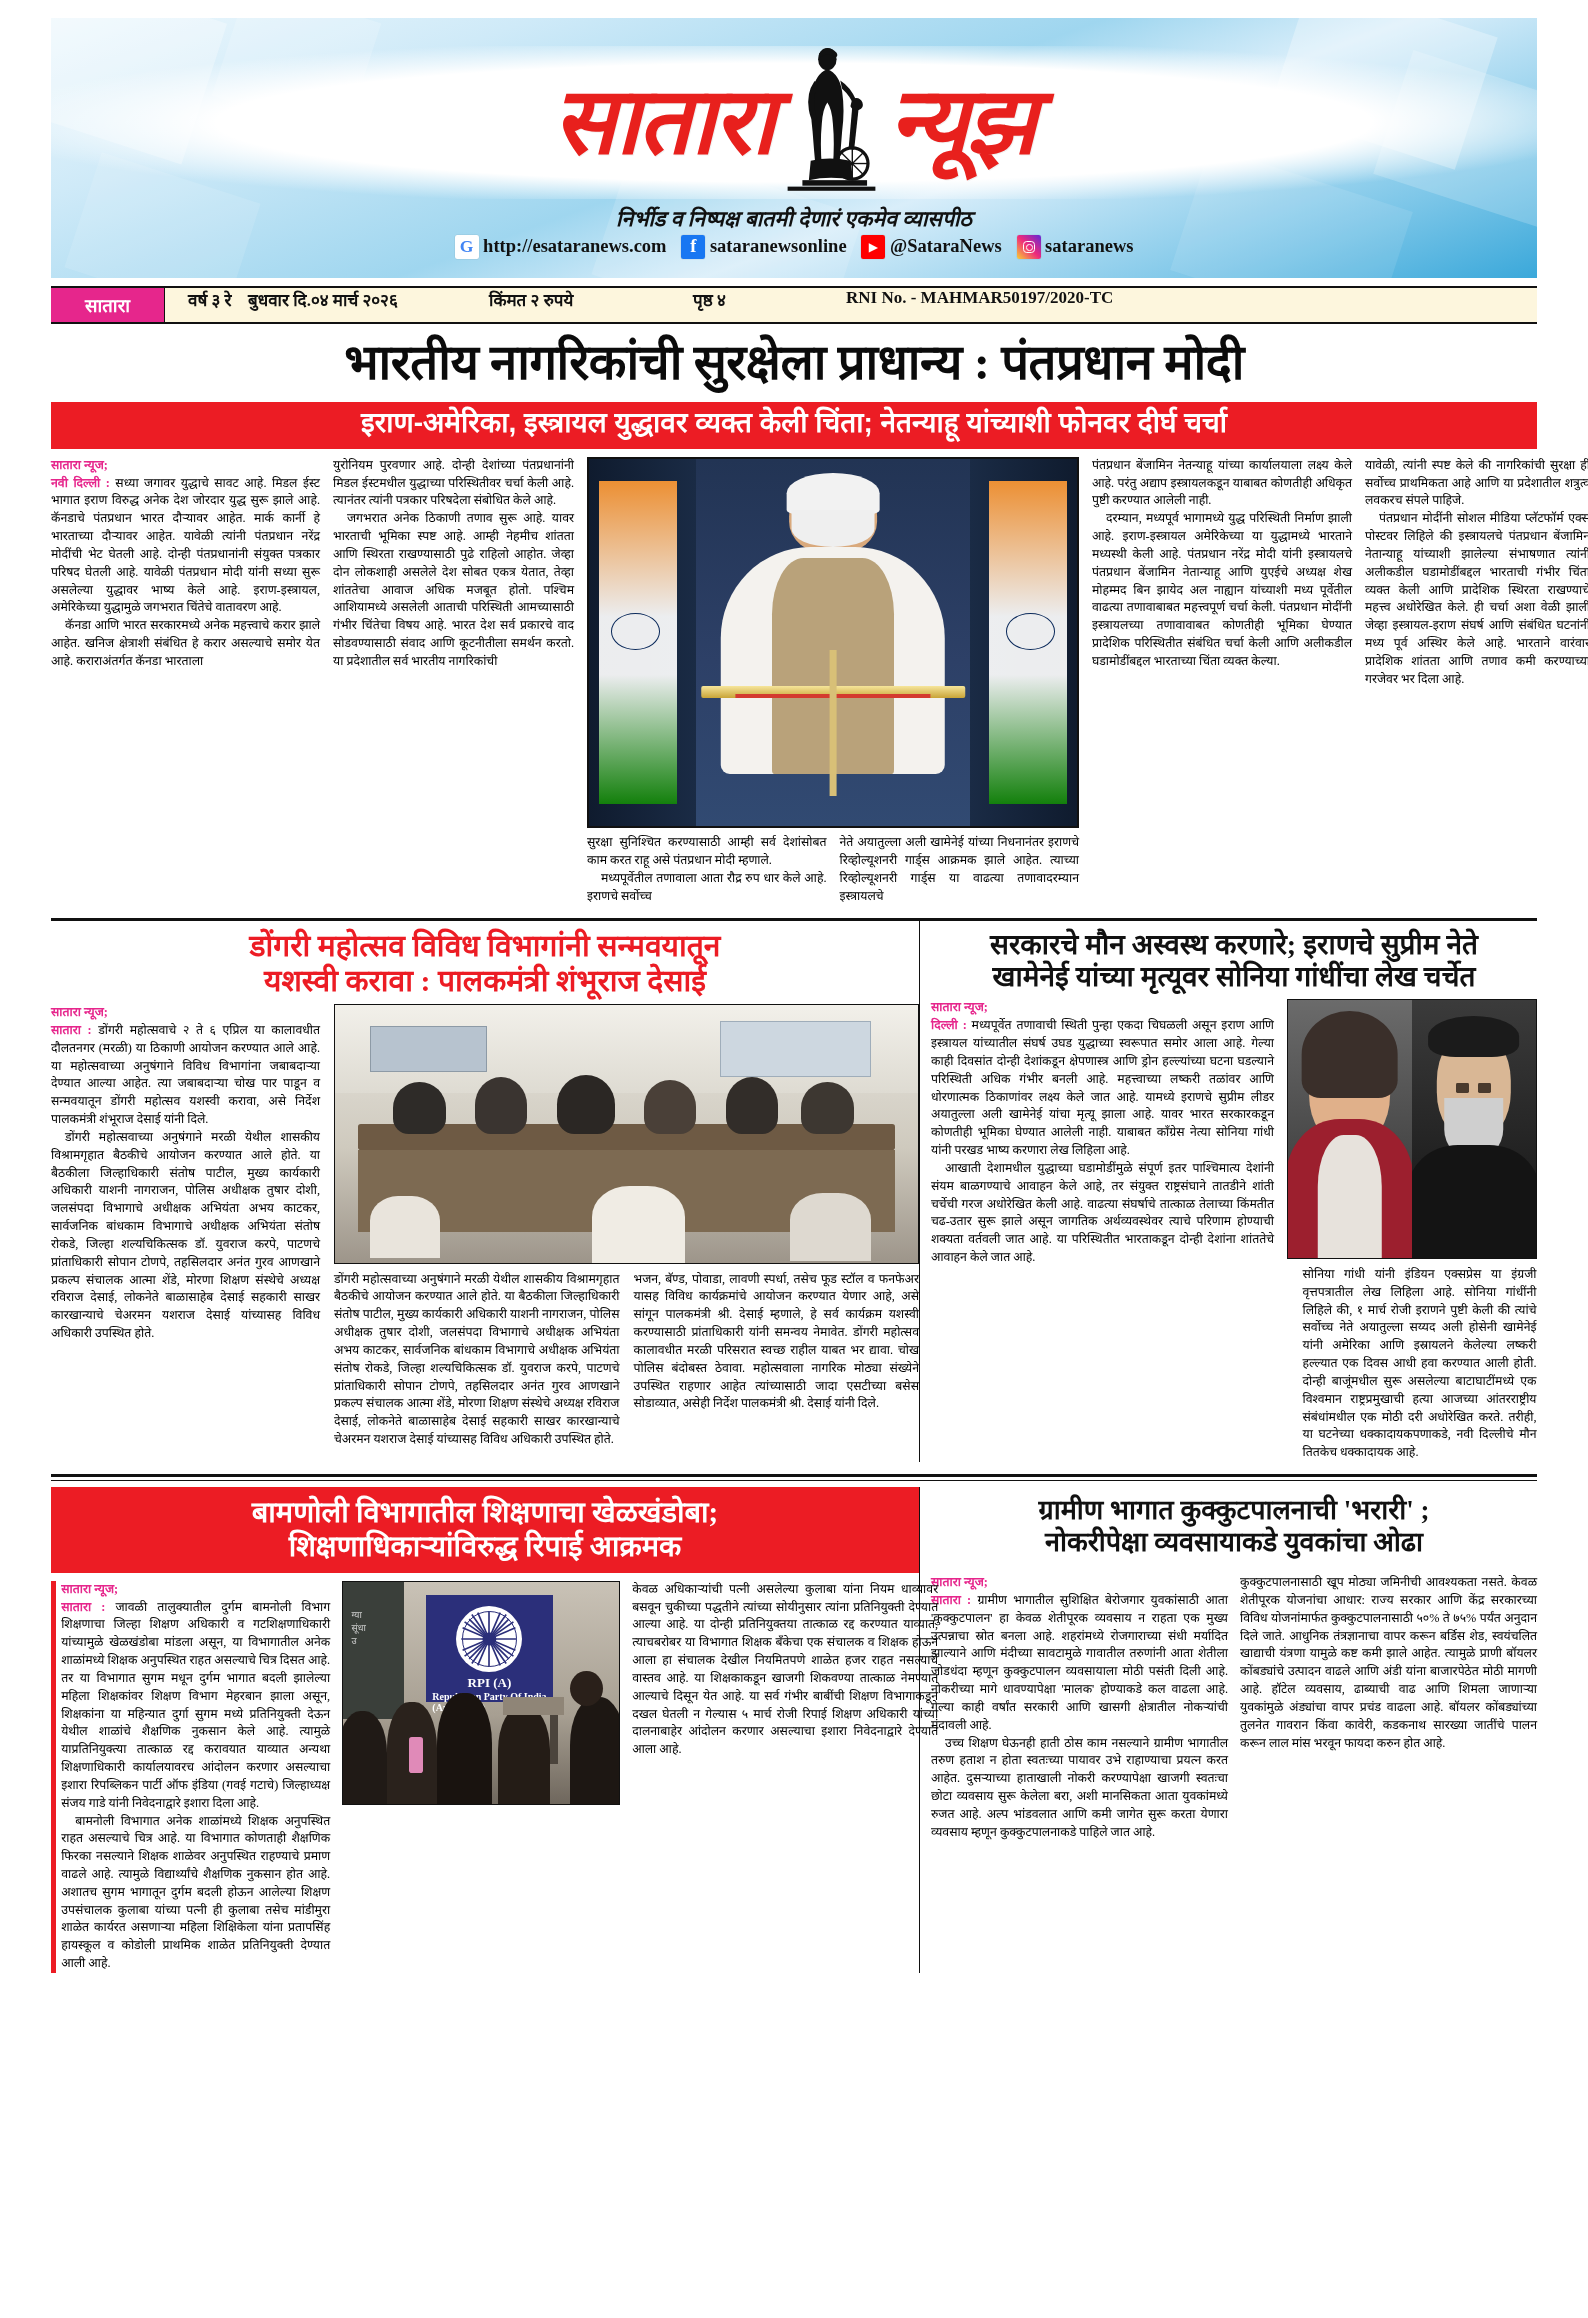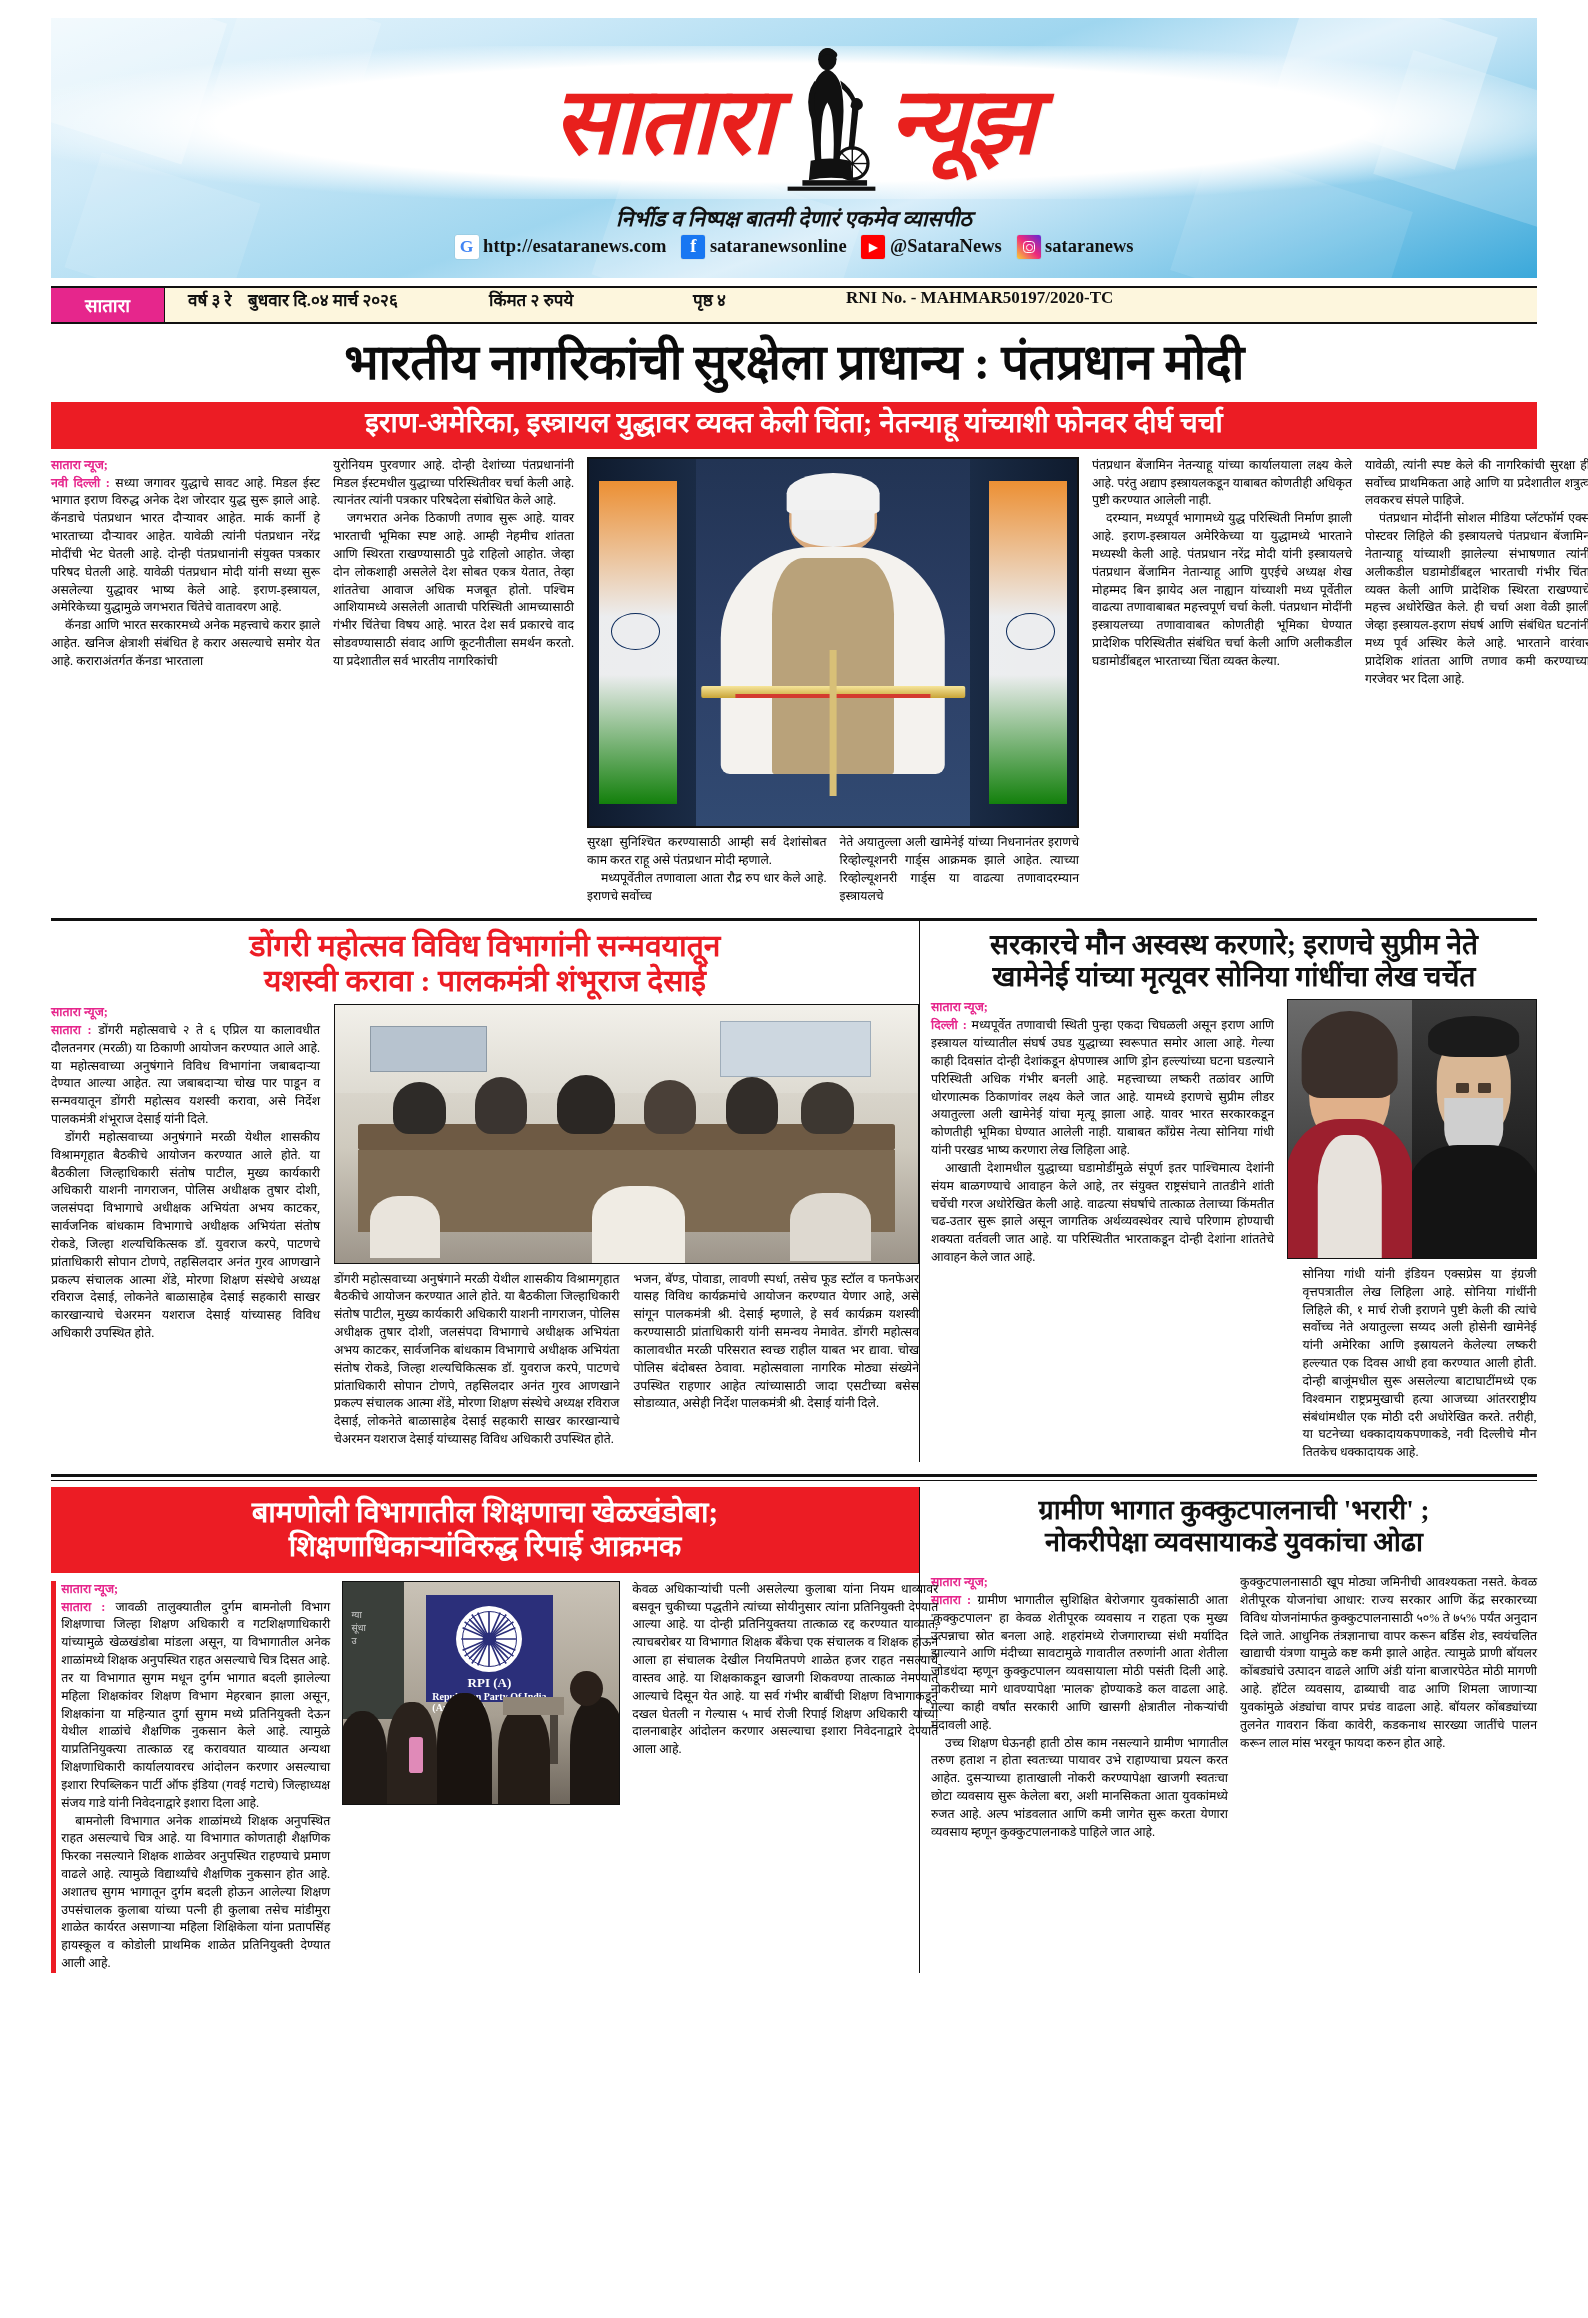--- a/index.html
+++ b/index.html
@@ -102,21 +102,21 @@
   
   .lead-head {
     margin: 11px 51px 0 51px; text-align:center;
     font-family:"Liberation Serif","DejaVu Serif",serif;
     font-weight:700; font-size:49px; color:#0b0b0b; line-height:1.16;
     letter-spacing:-0.5px;
   }
   .sub-head-bar {
     margin: 10.2px 51px 0 51px; background:#ec1c24; color:#fff;
     text-align:center; padding:6.5px 4.6px 9.3px 4.6px;
-    font-family:Liberation Serif, serif;
+    font-family:Liberation Sans, sans-serif;
     font-weight:700; font-size:28px; line-height:1.1;
   }
 
   
   .col-text {
     font-family:"Liberation Serif","DejaVu Serif",serif;
     font-size:12.3px; line-height:1.45; color:#000;
     text-align:justify; text-justify:inter-word; hyphens:none;
   }
   .col-text p { margin:0 0 0 0; text-indent:14px; }

